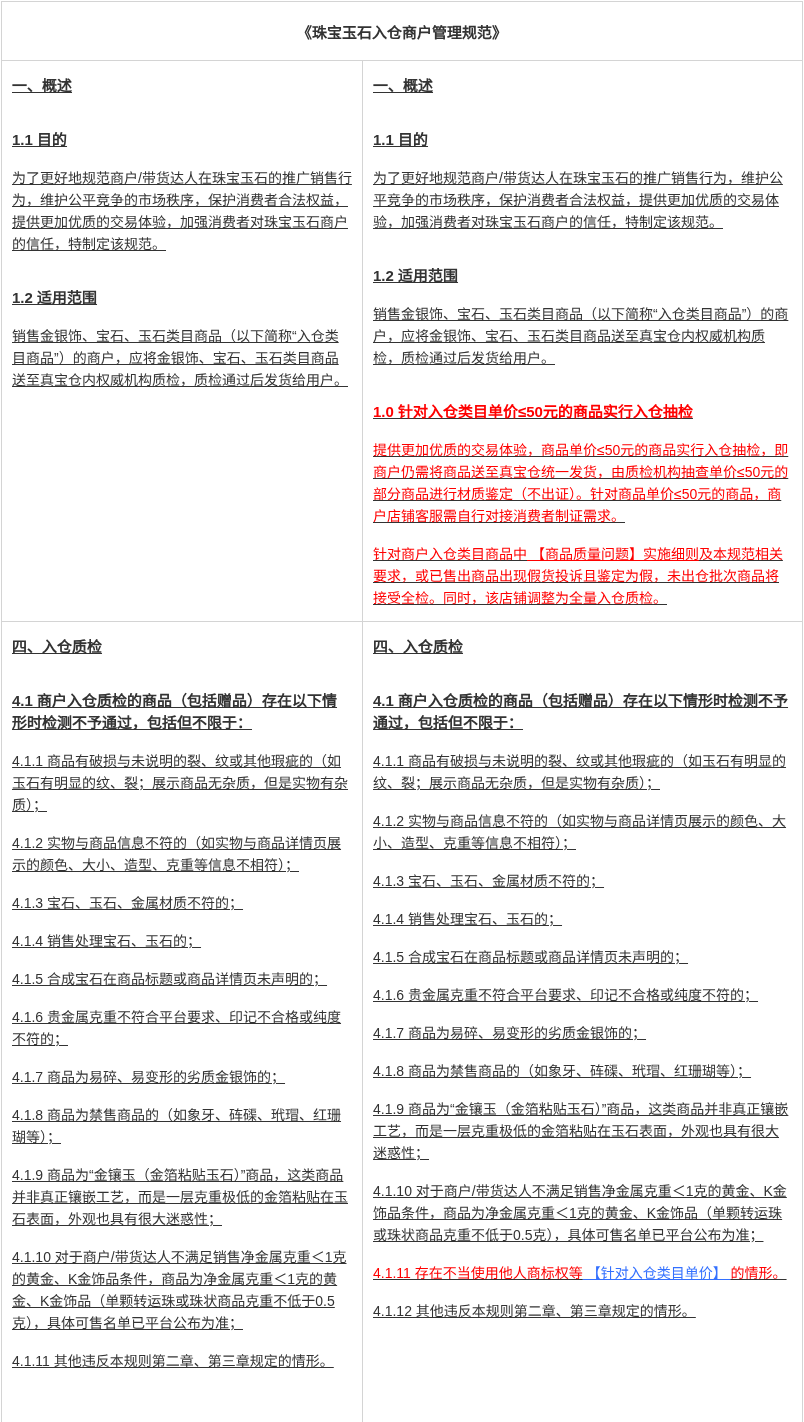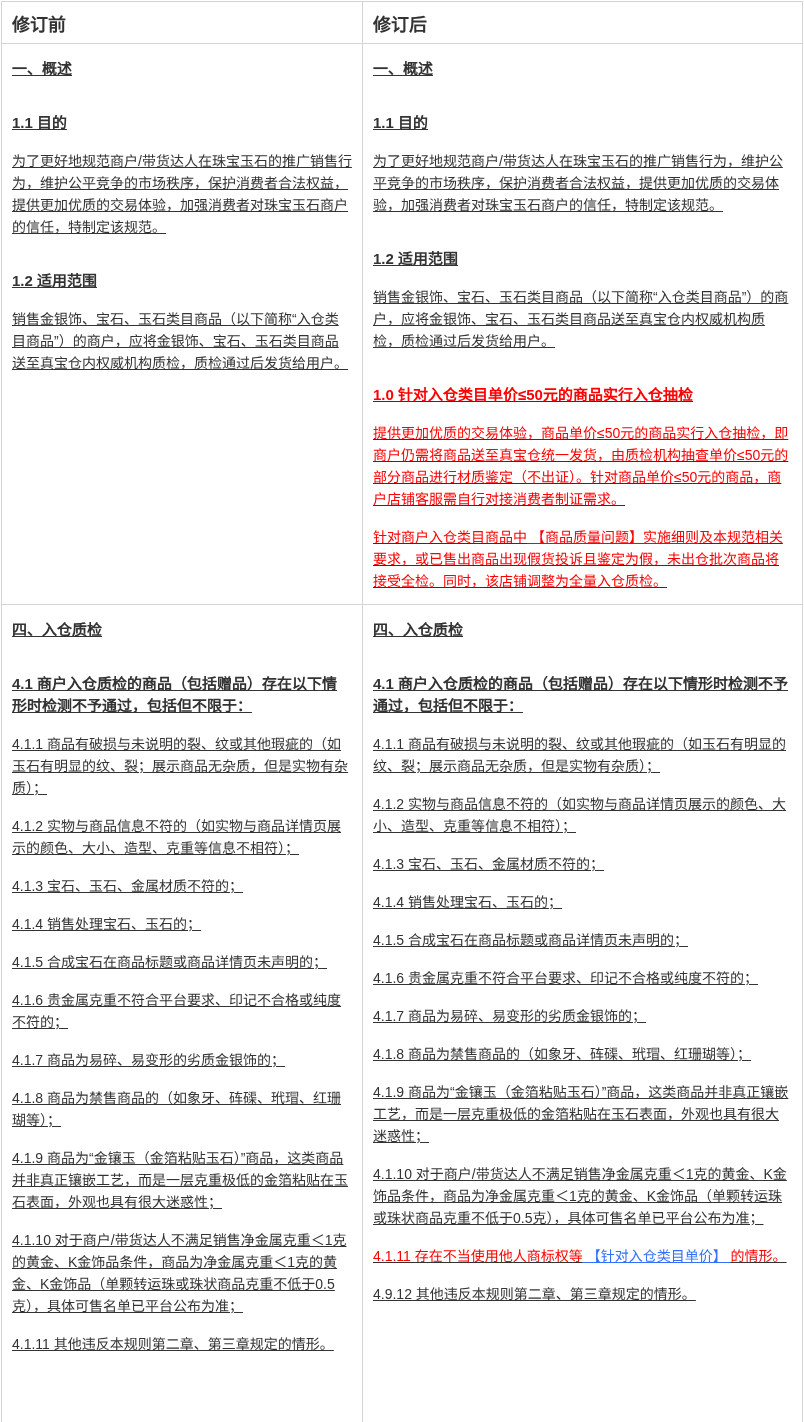--- a/index.html
+++ b/index.html
@@ -58,23 +58,22 @@
 </head>
 <body>
 
 <div class="page">
   <table class="doc">
     <colgroup>
       <col class="col-left">
       <col class="col-right">
     </colgroup>
     <tbody>
-    <tr class="row-head">
-      <td>修订前</td>
-      <td>修订后</td>
+        <tr class="row-title">
+      <td colspan="2" class="title-cell">《珠宝玉石入仓商户管理规范》</td>
     </tr>
     <tr class="row-body row1">
       <td class="cell">
             <h3 class="blk blk-h">一、概述</h3>
             <h3 class="blk blk-h">1.1 目的</h3>
             <p class="blk">为了更好地规范商户/带货达人在珠宝玉石的推广销售行为，维护公平竞争的市场秩序，保护消费者合法权益，提供更加优质的交易体验，加强消费者对珠宝玉石商户的信任，特制定该规范。</p>
             <h3 class="blk blk-h">1.2 适用范围</h3>
             <p class="blk">销售金银饰、宝石、玉石类目商品（以下简称“入仓类目商品”）的商户，应将金银饰、宝石、玉石类目商品送至真宝仓内权威机构质检，质检通过后发货给用户。</p>
           </td>
       <td class="cell">
@@ -111,18 +110,18 @@
             <p class="blk">4.1.2 实物与商品信息不符的（如实物与商品详情页展示的颜色、大小、造型、克重等信息不相符）；</p>
             <p class="blk">4.1.3 宝石、玉石、金属材质不符的；</p>
             <p class="blk">4.1.4 销售处理宝石、玉石的；</p>
             <p class="blk">4.1.5 合成宝石在商品标题或商品详情页未声明的；</p>
             <p class="blk">4.1.6 贵金属克重不符合平台要求、印记不合格或纯度不符的；</p>
             <p class="blk">4.1.7 商品为易碎、易变形的劣质金银饰的；</p>
             <p class="blk">4.1.8 商品为禁售商品的（如象牙、砗磲、玳瑁、红珊瑚等）；</p>
             <p class="blk">4.1.9 商品为“金镶玉（金箔粘贴玉石）”商品，这类商品并非真正镶嵌工艺，而是一层克重极低的金箔粘贴在玉石表面，外观也具有很大迷惑性；</p>
             <p class="blk">4.1.10 对于商户/带货达人不满足销售净金属克重＜1克的黄金、K金饰品条件，商品为净金属克重＜1克的黄金、K金饰品（单颗转运珠或珠状商品克重不低于0.5克），具体可售名单已平台公布为准；</p>
             <p class="blk red"><span>4.1.11 存在不当使用他人商标权等</span><a class="doclink link-blue"> 【针对入仓类目单价】 </a><span>的情形。</span></p>
-            <p class="blk">4.9.12 其他违反本规则第二章、第三章规定的情形。</p>
+            <p class="blk">4.1.12 其他违反本规则第二章、第三章规定的情形。</p>
           </td>
     </tr>
   </tbody>
     </table>
 </div>
 
 </body></html>

